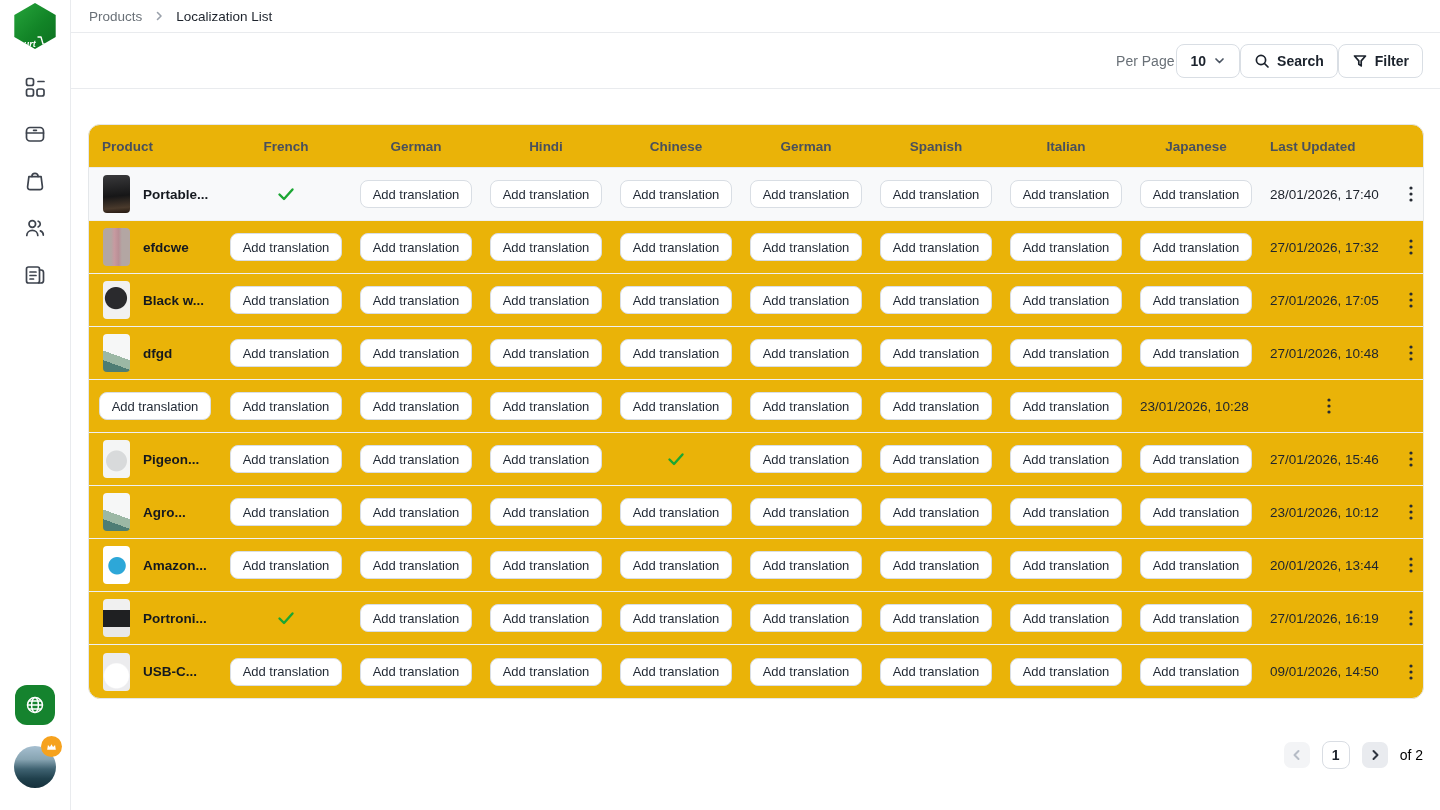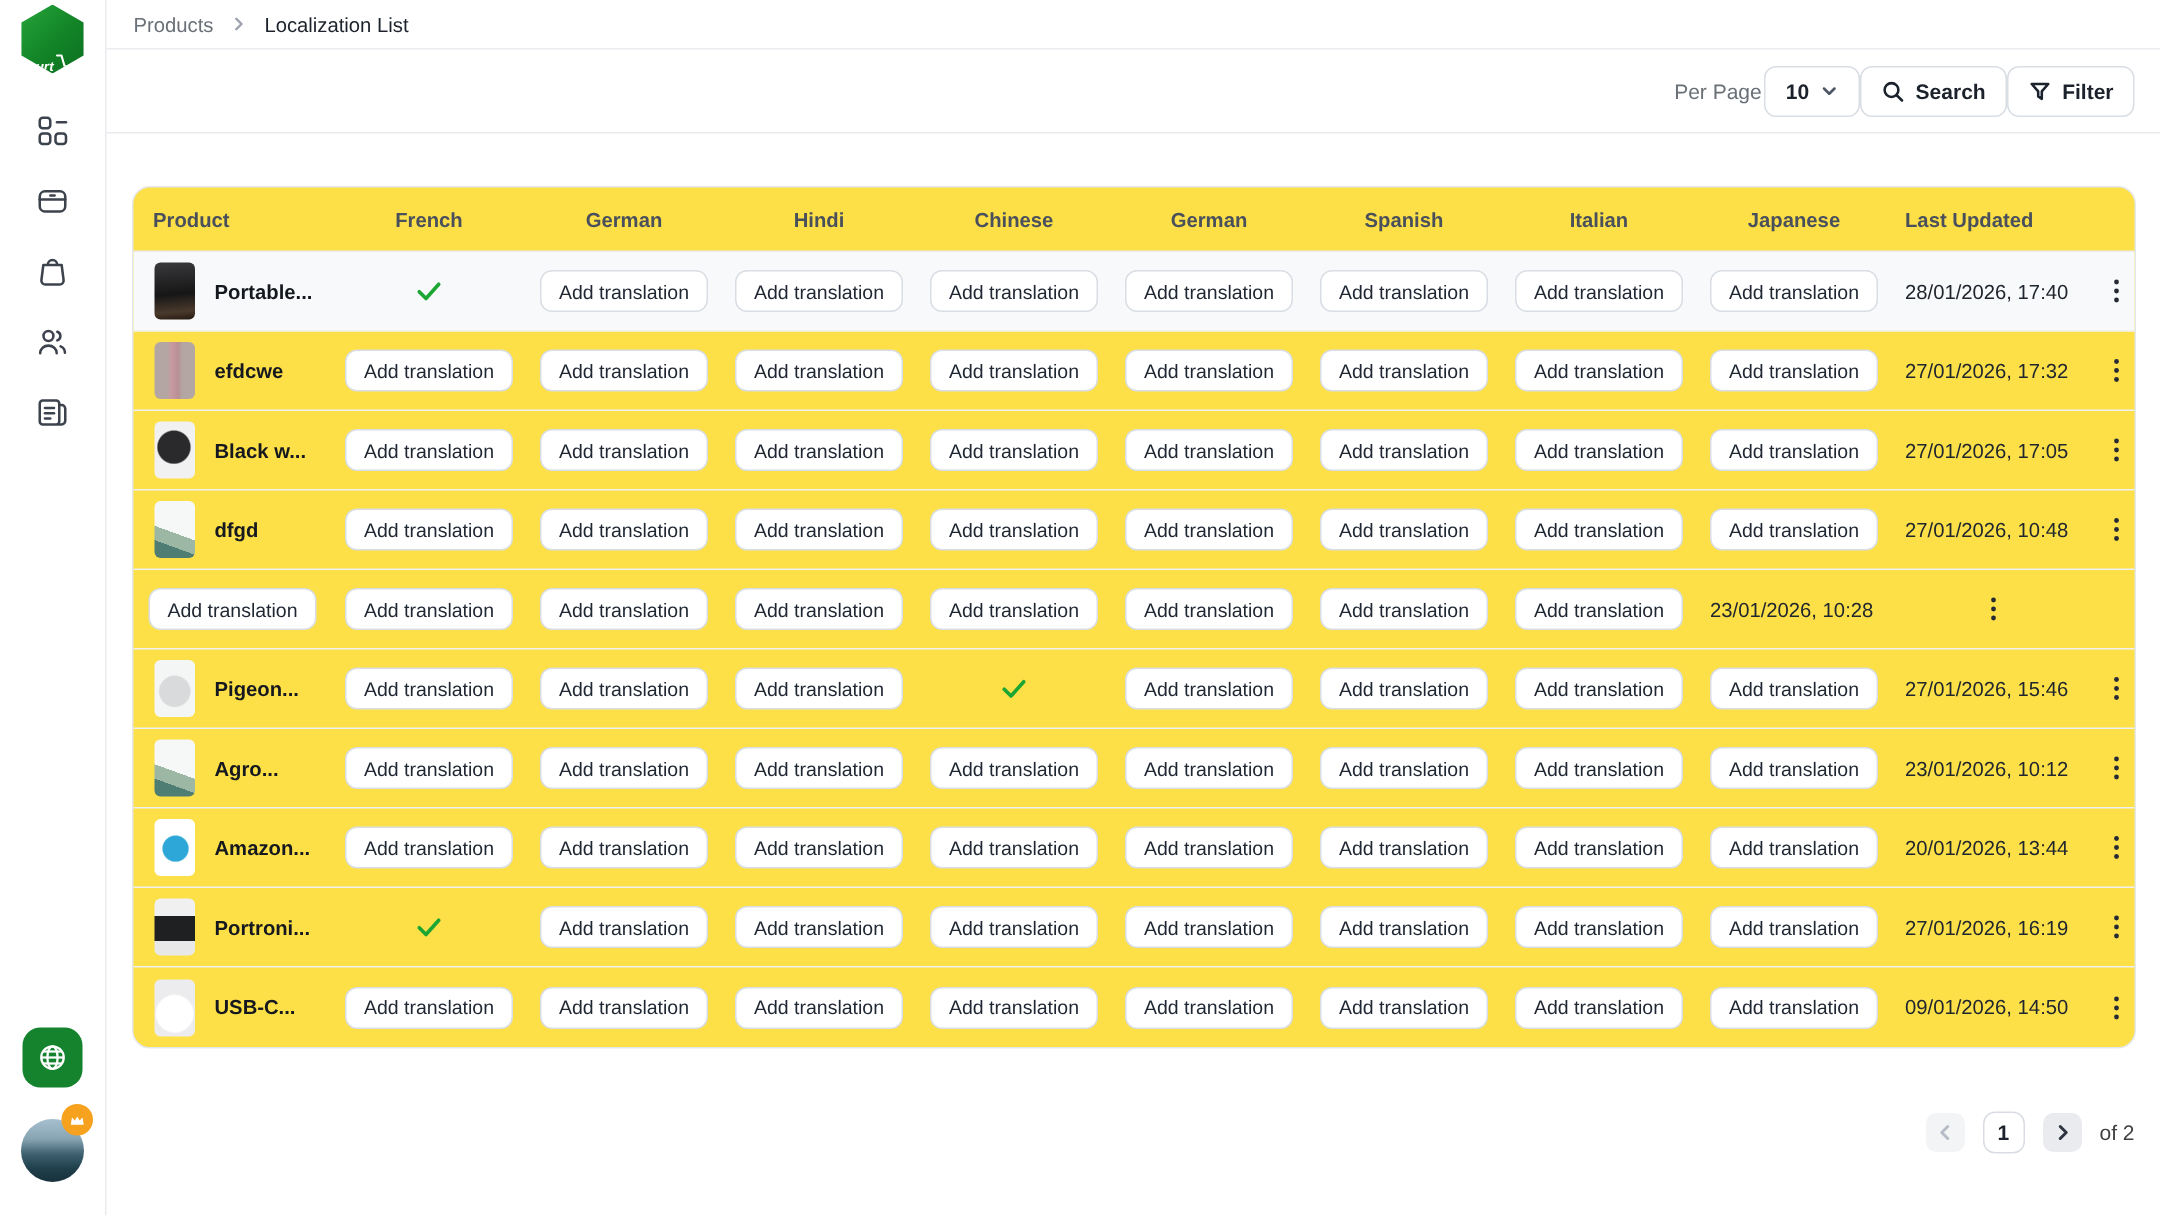--- a/index.html
+++ b/index.html
@@ -38,21 +38,21 @@
   .page-title { font-size:21px; font-weight:700; color:#1b222c; letter-spacing:.1px; }
   .head-controls { margin-left:auto; display:flex; align-items:center; }
   .perpage-label { font-size:14px; color:#697077; margin-right:2px; }
   .ctl-btn { height:34px; background:#fff; border:1px solid #d9dee4; border-radius:8px;
     display:flex; align-items:center; gap:7px; padding:16px 13px; font-size:14px; font-weight:700;
     color:#1b222c; cursor:pointer; font-family:inherit; }
   .ctl-btn svg { stroke:#1b222c; fill:none; stroke-width:1.7; stroke-linecap:round; stroke-linejoin:round; }
 
   
   .card { position:absolute; left:17px; top:124px; width:1336px;
-    border:1px solid #e4e7ea; border-radius:12px; background:#fde047; }
+    border:1px solid #e4e7ea; border-radius:12px; background:#eab308; }
   .thead, .trow { display:grid;
     grid-template-columns:132px repeat(8,130px) 135px 29px; align-items:center; }
   .thead { height:43px; border-bottom:1px solid #e9ebee; font-size:13.5px; font-weight:700; color:#49505c; }
   .thead .hc { text-align:center; }
   .thead .hc.first { text-align:left; padding-left:13px; }
   .thead .hc.updated { text-align:left; padding-left:9px; }
   .trow { height:53px; border-bottom:1px solid #eef0f2; }
   .trow:last-child { border-bottom:none; }
   .trow.highlight { background:#f8f9fa; }
   .cell { display:flex; align-items:center; justify-content:center; }
@@ -69,21 +69,21 @@
   .pagination { position:absolute; right:17px; top:741px; display:flex; align-items:center; gap:12px; }
   .pg-btn { width:26px; height:26px; border-radius:7px; border:none; display:flex; align-items:center;
     justify-content:center; cursor:pointer; }
   .pg-prev { background:#f3f4f6; }
   .pg-prev svg { stroke:#b6bcc6; }
   .pg-next { background:#e9ebef; }
   .pg-next svg { stroke:#2f3540; }
   .pg-btn svg { fill:none; stroke-width:2; stroke-linecap:round; stroke-linejoin:round; }
   .pg-page { width:28px; height:28px; background:#fff; border:1px solid #d9dde3; border-radius:8px;
     display:flex; align-items:center; justify-content:center; font-size:14px; font-weight:600; color:#1d232c; cursor:pointer; }
-  .pg-of { font-size:14px; color:#404040; }
+  .pg-of { font-size:14px; color:#000000; }
 </style>
 </head>
 <body>
 
 <div class="sidebar">
   <div class="logo">
     <span class="logo-text">Spurt</span>
     <svg width="22" height="13" viewBox="0 0 22 13">
       <path d="M2 1 h3 l2 7 h10 l2 -5" stroke="#fff" stroke-width="1.4" fill="none" stroke-linecap="round" stroke-linejoin="round"></path>
       <circle cx="8.5" cy="11" r="1.3" fill="#fff"></circle>

